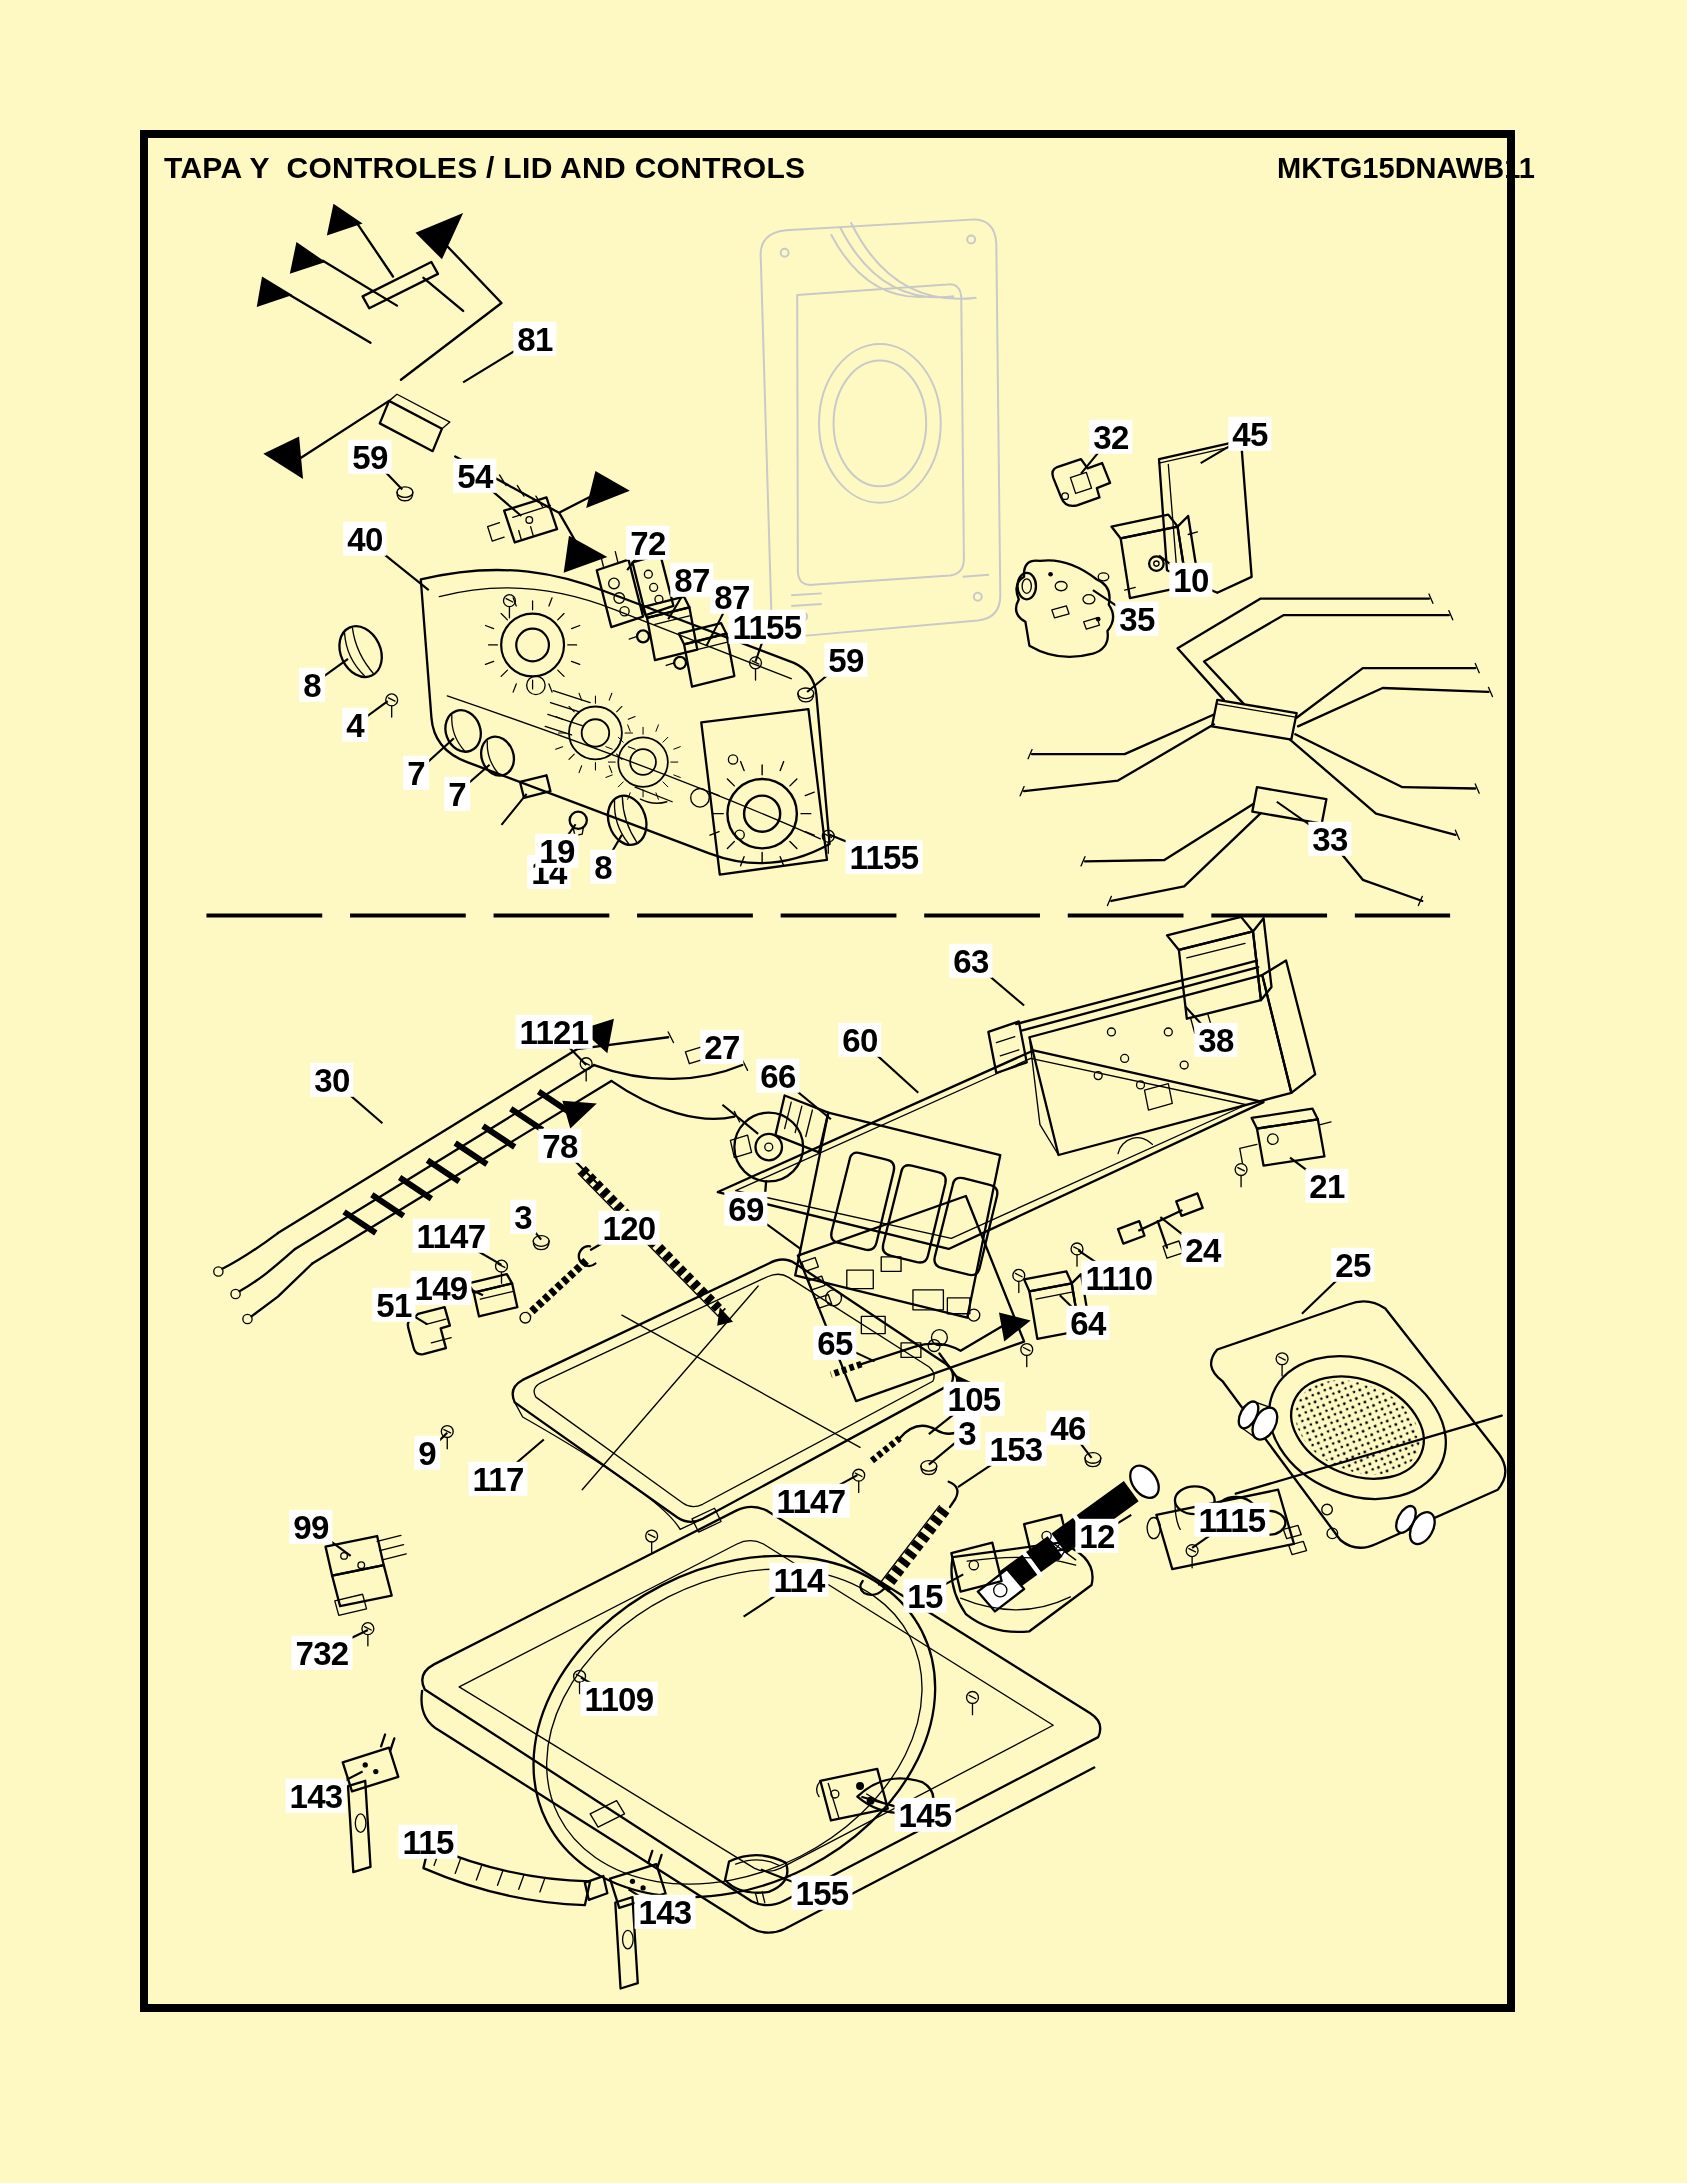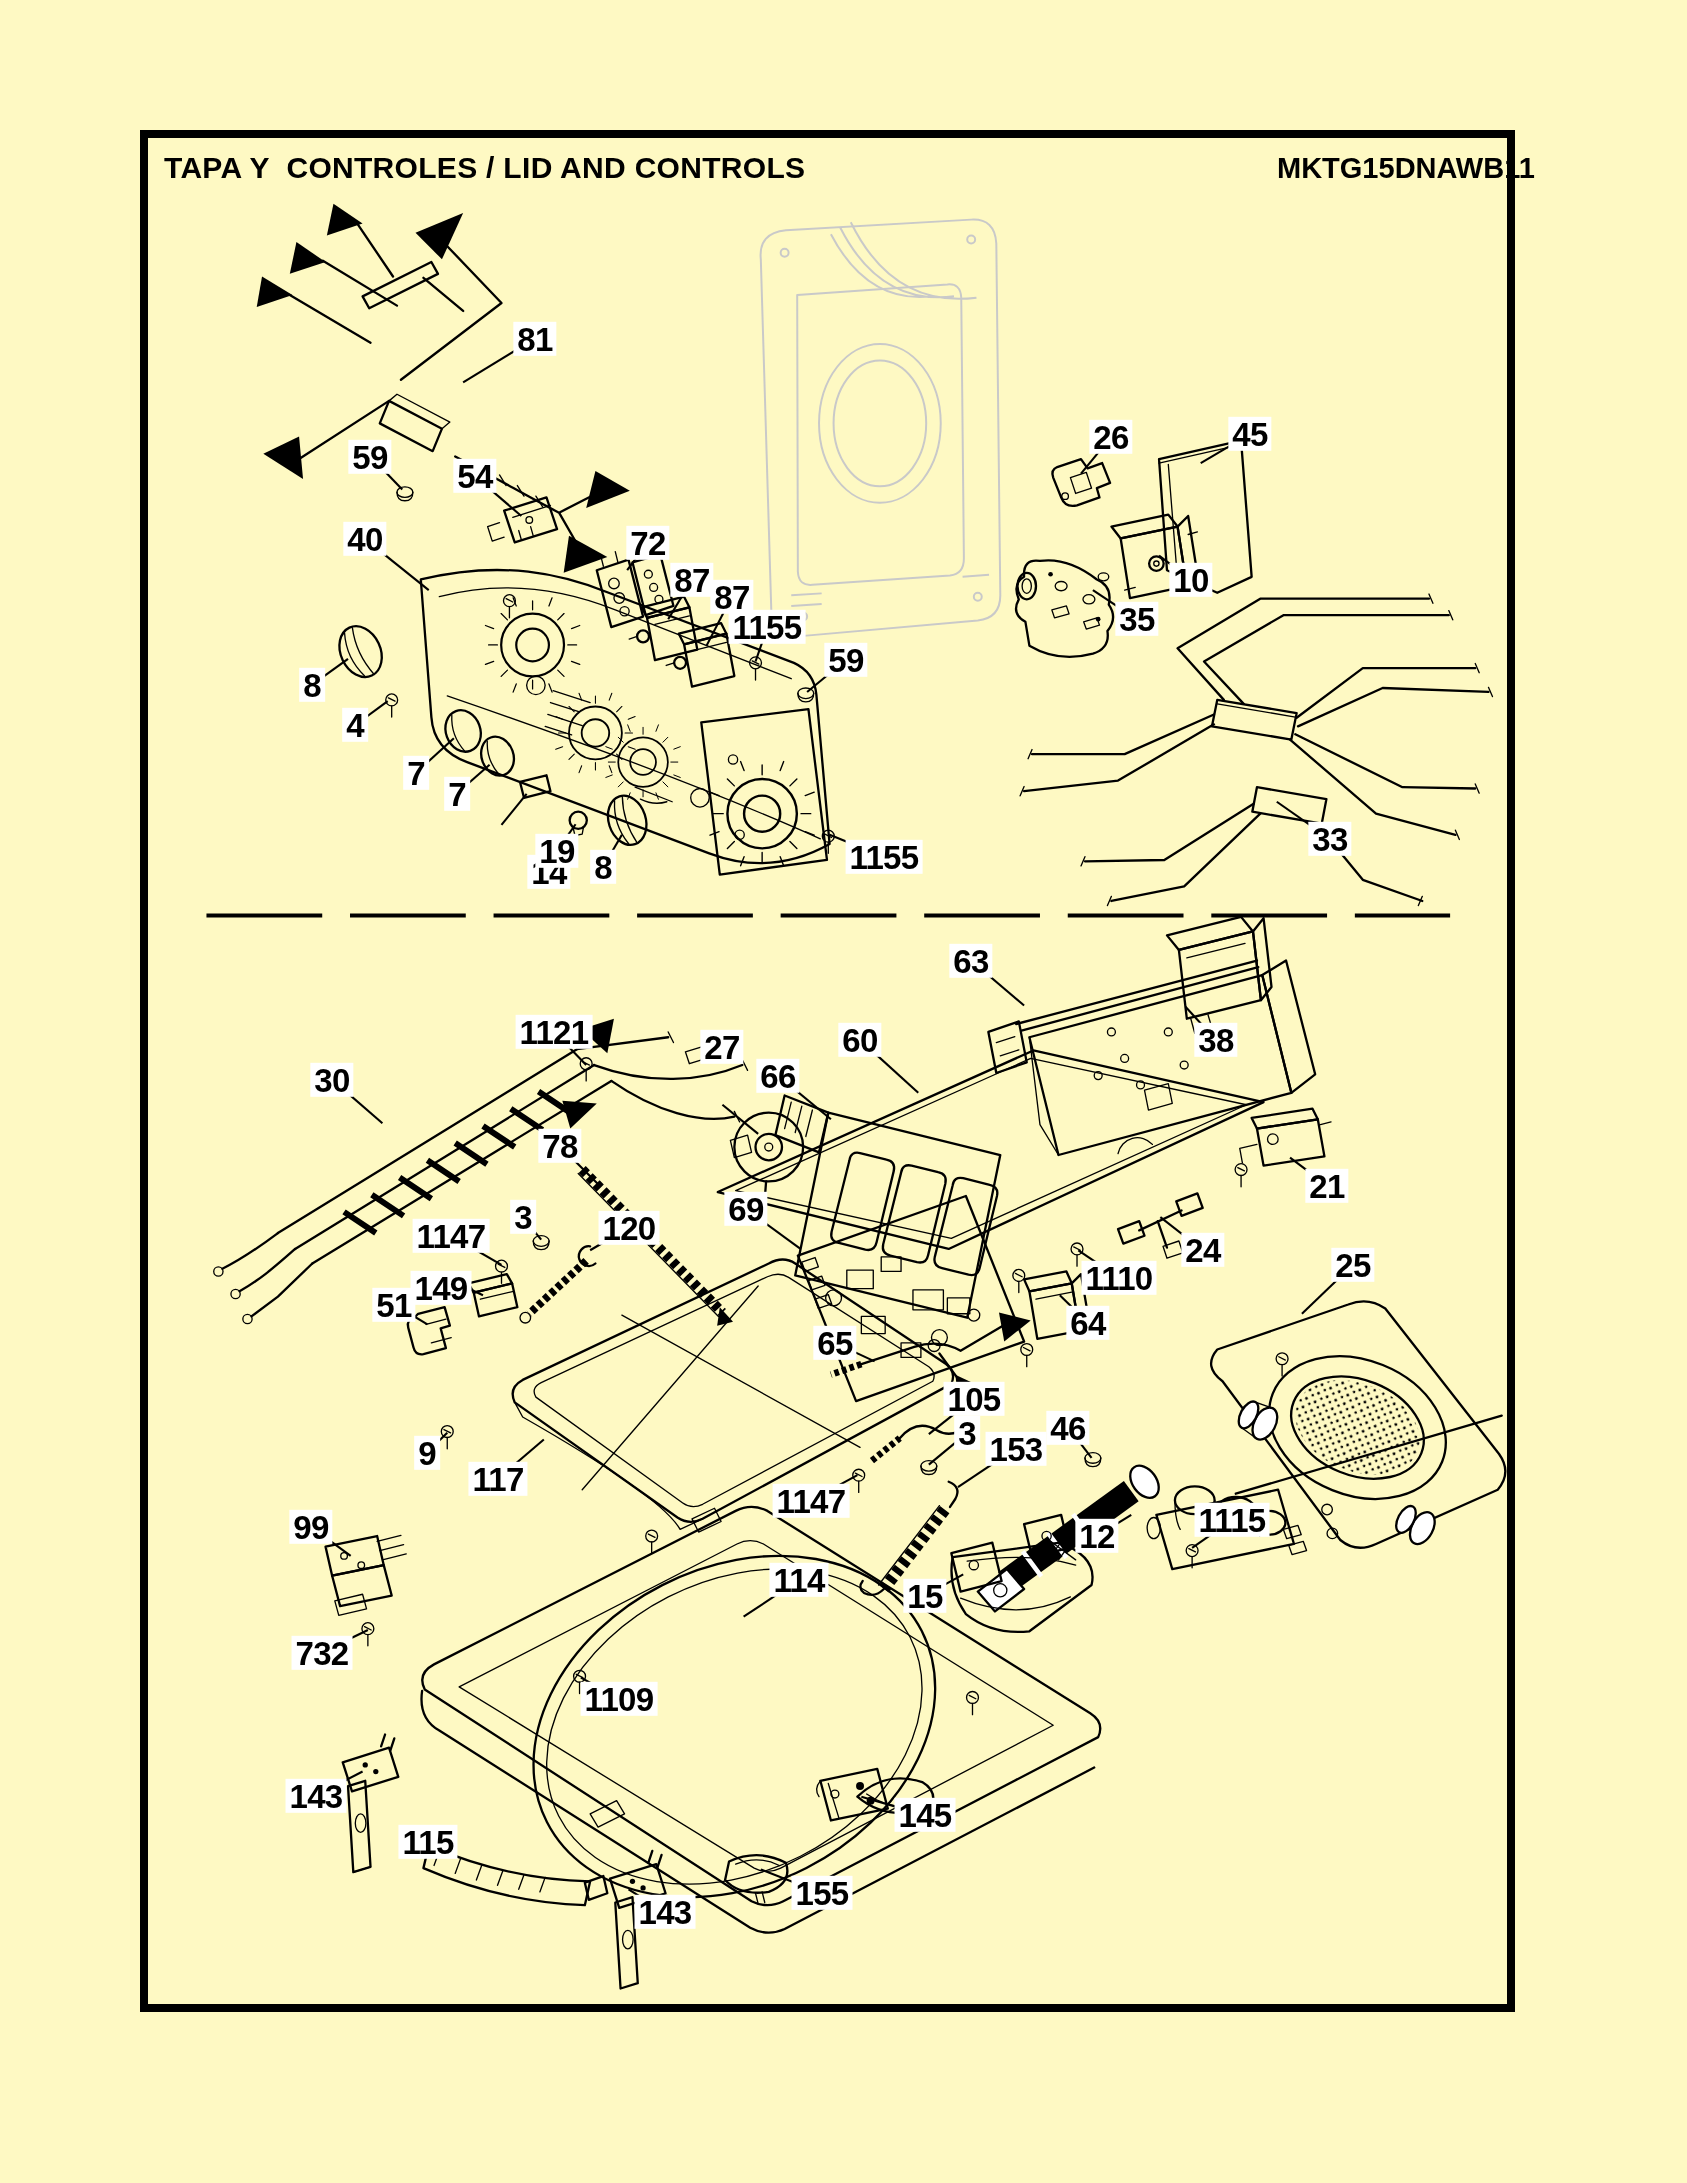--- a/index.html
+++ b/index.html
@@ -532,21 +532,21 @@
       <div class="callout" style="left: 767px; top: 627px;">1155</div>
       <div class="callout" style="left: 846px; top: 660px;">59</div>
       <div class="callout" style="left: 312px; top: 685px;">8</div>
       <div class="callout" style="left: 355px; top: 725px;">4</div>
       <div class="callout" style="left: 416px; top: 773px;">7</div>
       <div class="callout" style="left: 457px; top: 794px;">7</div>
       <div class="callout" style="left: 501px; top: 872px; margin-left: 48px;">14</div>
       <div class="callout" style="left: 557px; top: 851px;">19</div>
       <div class="callout" style="left: 603px; top: 867px;">8</div>
       <div class="callout" style="left: 884px; top: 857px;">1155</div>
-      <div class="callout" style="left: 1111px; top: 437px;">26</div>
+      <div class="callout" style="left: 1111px; top: 437px;">32</div>
       <div class="callout" style="left: 1250px; top: 434px;">45</div>
       <div class="callout" style="left: 1191px; top: 580px;">10</div>
       <div class="callout" style="left: 1137px; top: 619px;">35</div>
       <div class="callout" style="left: 1330px; top: 839px;">33</div>
       <div class="callout" style="left: 971px; top: 961px;">63</div>
       <div class="callout" style="left: 1216px; top: 1040px;">38</div>
       <div class="callout" style="left: 554px; top: 1032px;">1121</div>
       <div class="callout" style="left: 332px; top: 1080px;">30</div>
       <div class="callout" style="left: 860px; top: 1040px;">60</div>
       <div class="callout" style="left: 778px; top: 1076px;">66</div>

